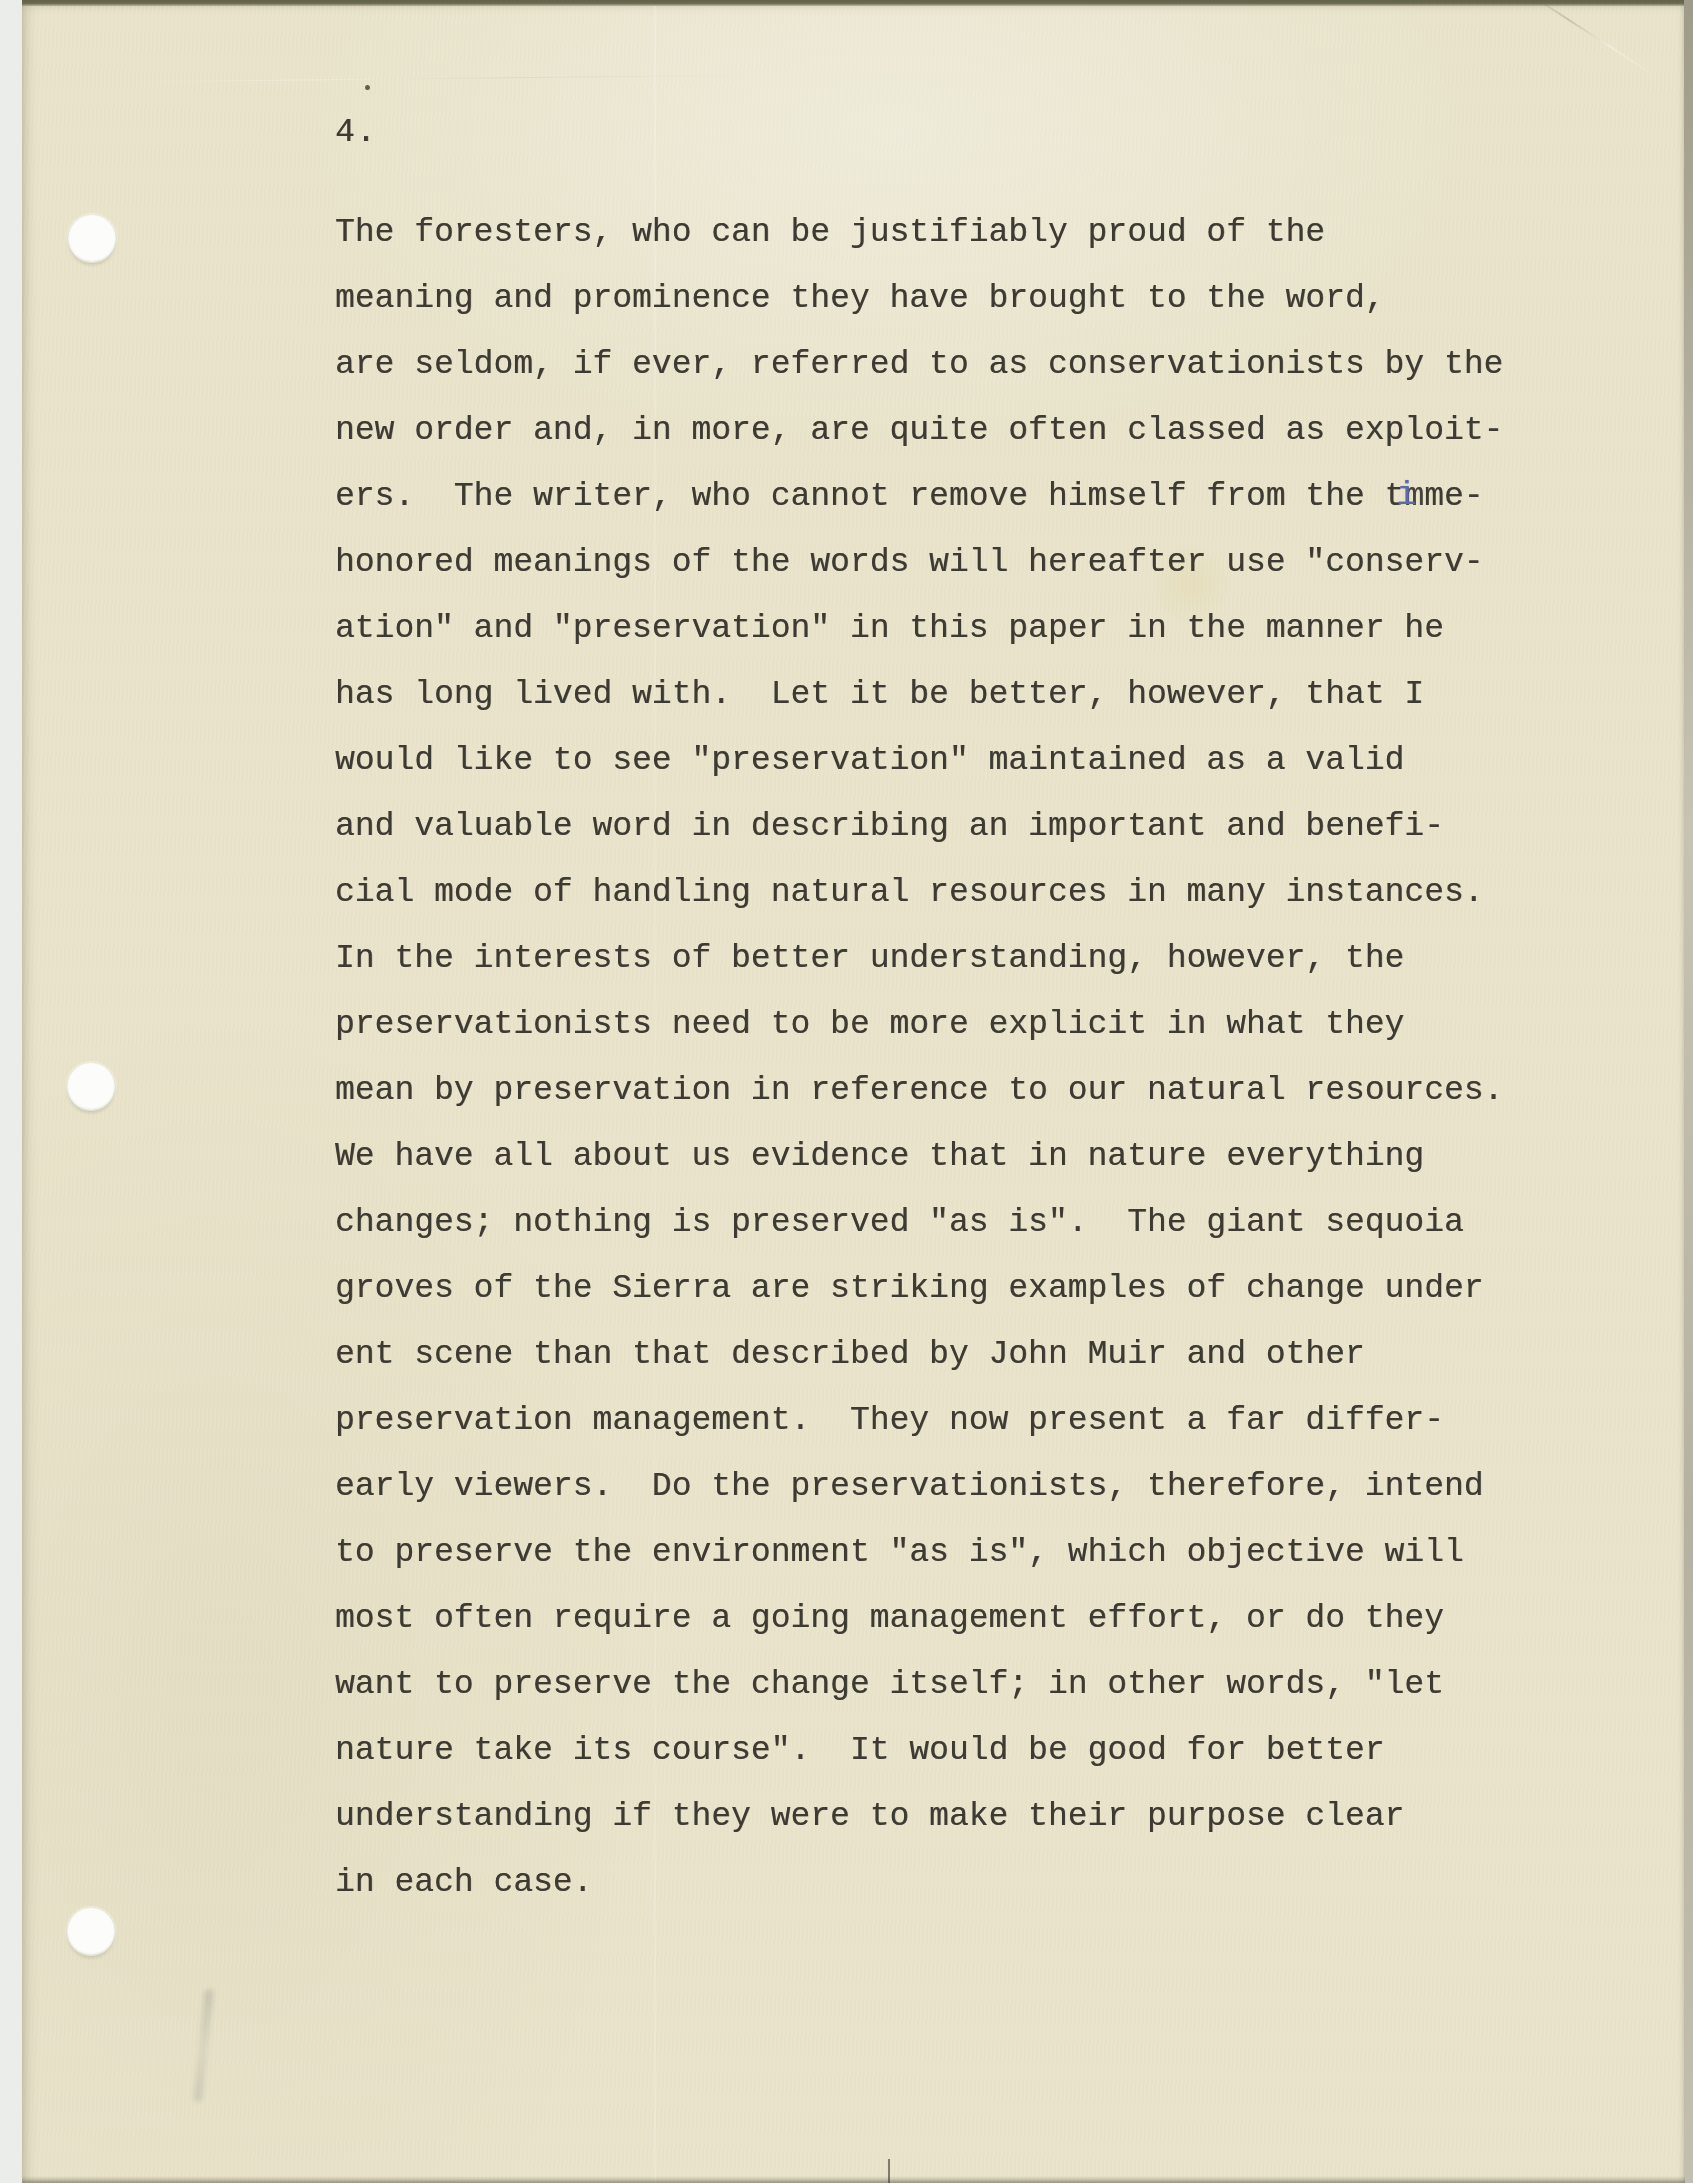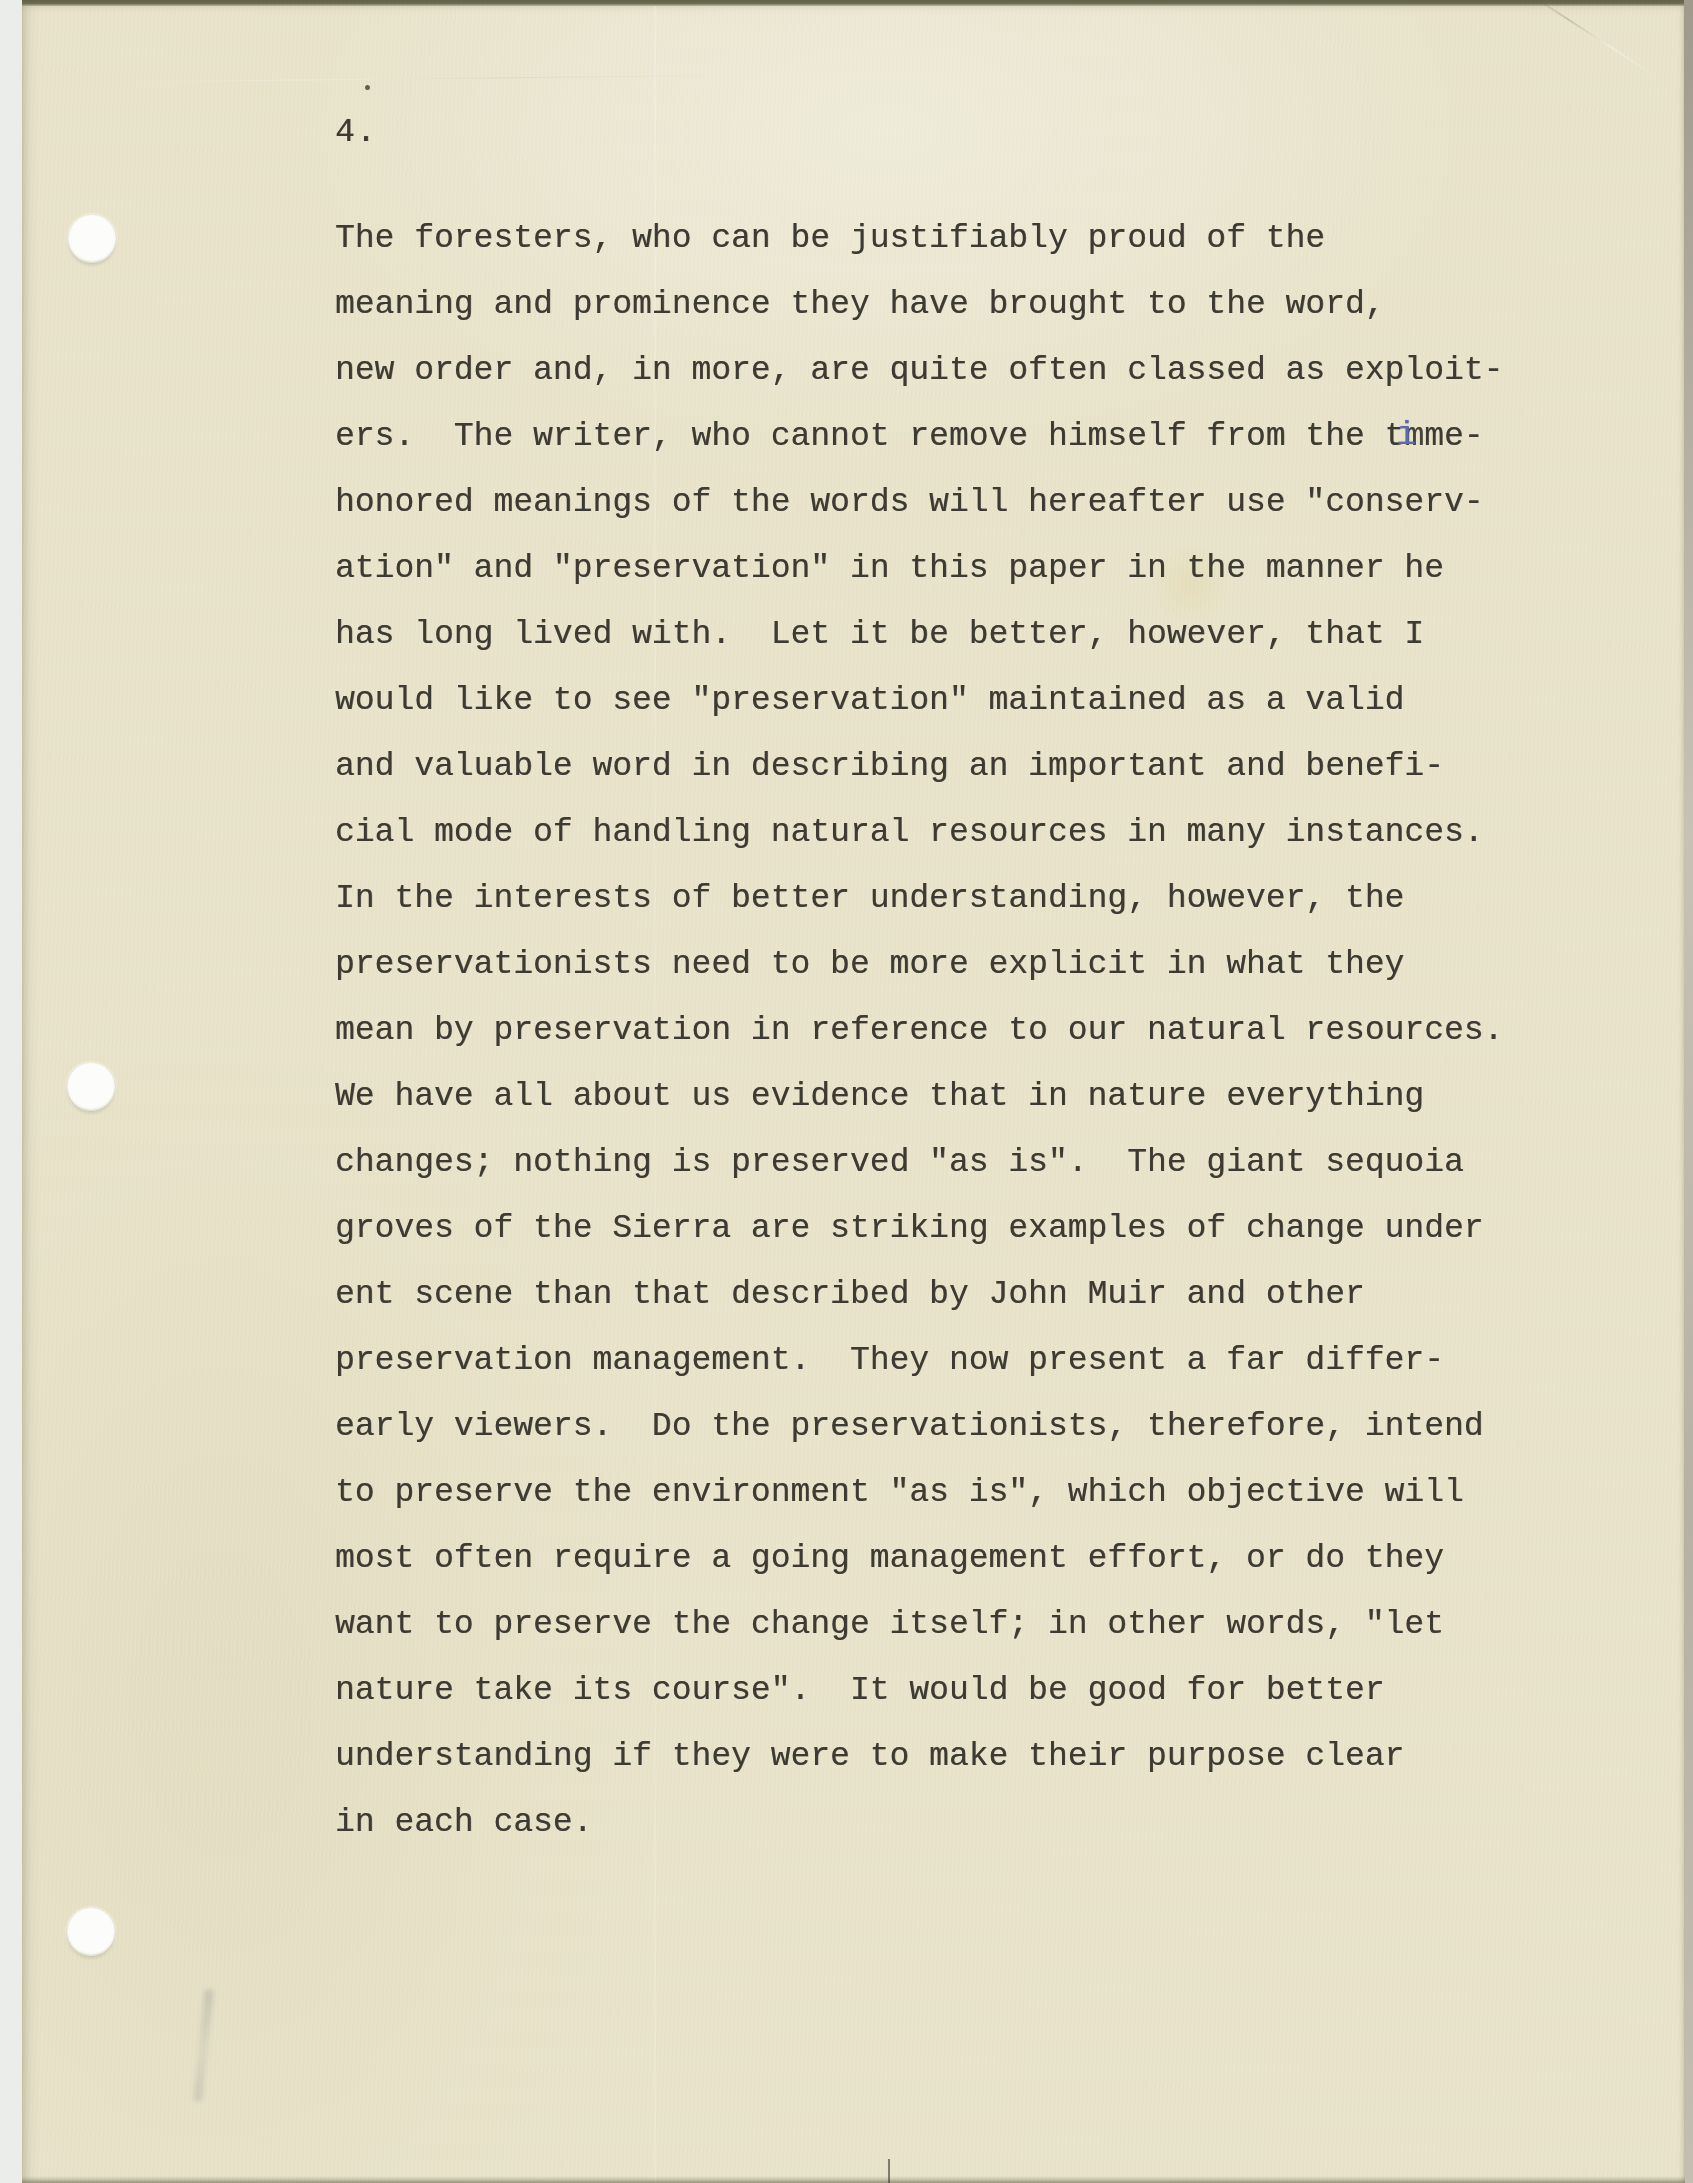--- a/index.html
+++ b/index.html
@@ -51,21 +51,21 @@
       inset 0 -1.3px 2px rgba(205,200,170,0.6),
       0 0 0 2px rgba(255,255,255,0.35);
   }
   .page-number{
     position:absolute;left:335px;top:112px;
     font-size:33px;line-height:42px;letter-spacing:1.3px;
     color:var(--ink);
     text-shadow:0.4px 0.4px 0.6px rgba(55,52,42,0.6);
   }
   .typed{
-    position:absolute;left:335px;top:206px;width:1262px;
+    position:absolute;left:335px;top:200px;width:1262px;
     font-size:33px;line-height:66px;
     color:var(--ink);
     text-shadow:0.4px 0.4px 0.6px rgba(55,52,42,0.55);
   }
   .typed .line{white-space:pre;height:66px;}
   .typed .line.indent{padding-left:120px;}
   .ovr{position:relative;display:inline-block;}
   .ovr .ovr-base{opacity:0.95;}
   .ovr .ovr-over{
     position:absolute;left:-0.40ch;top:-1.3px;
@@ -116,20 +116,21 @@
 <div class="hole" style="left:67px;top:1063px"></div>
 <div class="hole" style="left:67px;top:1908px"></div>
 
 <div class="speck"></div>
 
 <div class="page-number">4.</div>
 
 <div class="typed">
     <div class="line">The foresters, who can be justifiably proud of the</div>
     <div class="line">meaning and prominence they have brought to the word,</div>
+    <div class="line">are seldom, if ever, referred to as conservationists by the</div>
     <div class="line">new order and, in more, are quite often classed as exploit-</div>
     <div class="line">ers.  The writer, who cannot remove himself from the t<span class="ovr"><span class="ovr-base">m</span><span class="ovr-over">i</span></span>me-</div>
     <div class="line">honored meanings of the words will hereafter use "conserv-</div>
     <div class="line">ation" and "preservation" in this paper in the manner he</div>
     <div class="line">has long lived with.  Let it be better, however, that I</div>
     <div class="line">would like to see "preservation" maintained as a valid</div>
     <div class="line">and valuable word in describing an important and benefi-</div>
     <div class="line">cial mode of handling natural resources in many instances.</div>
     <div class="line">In the interests of better understanding, however, the</div>
     <div class="line">preservationists need to be more explicit in what they</div>

